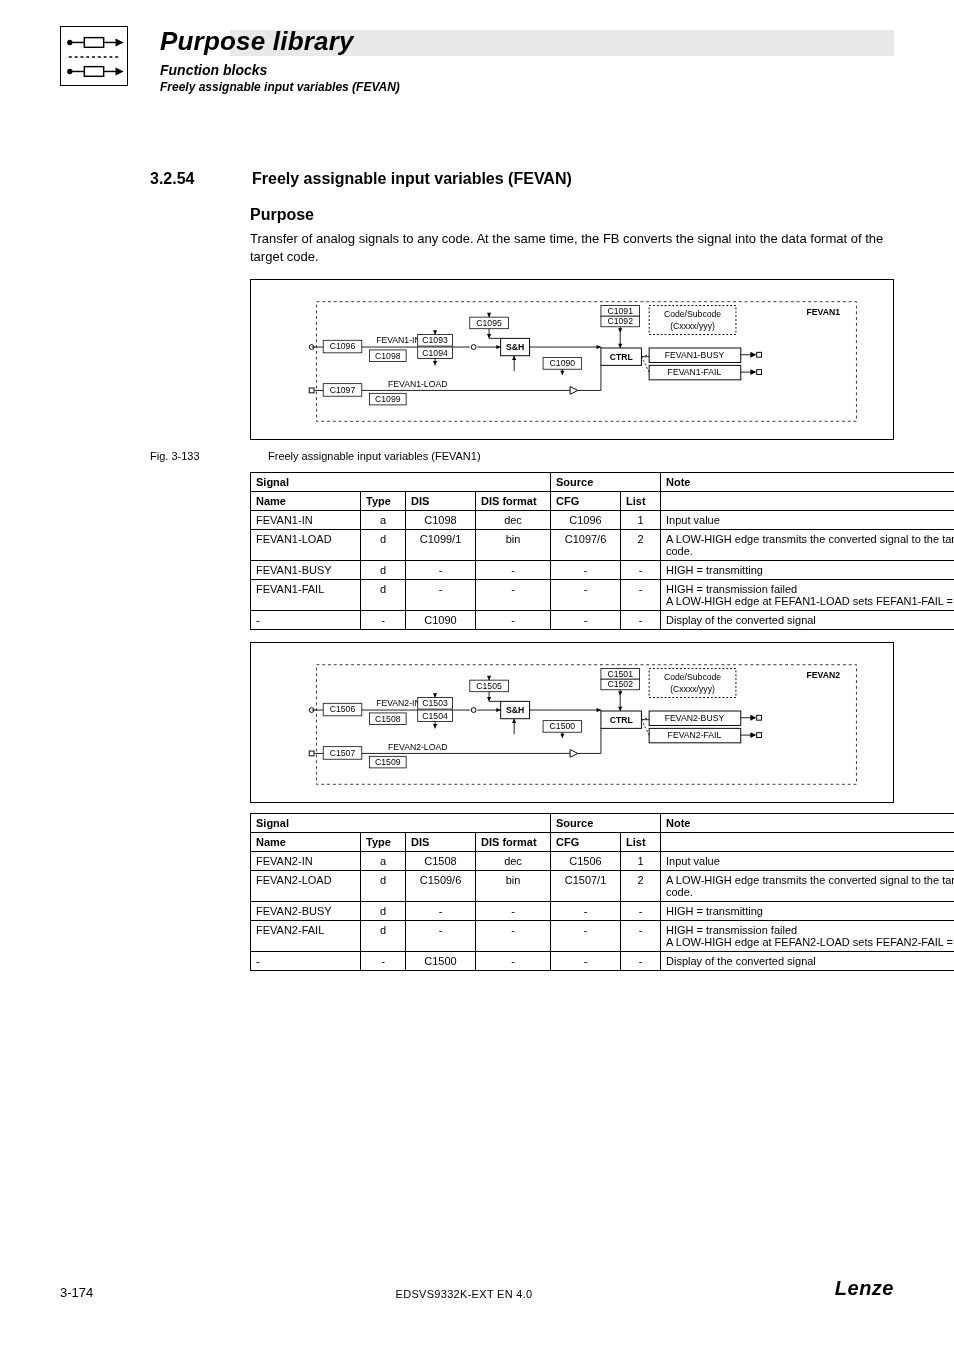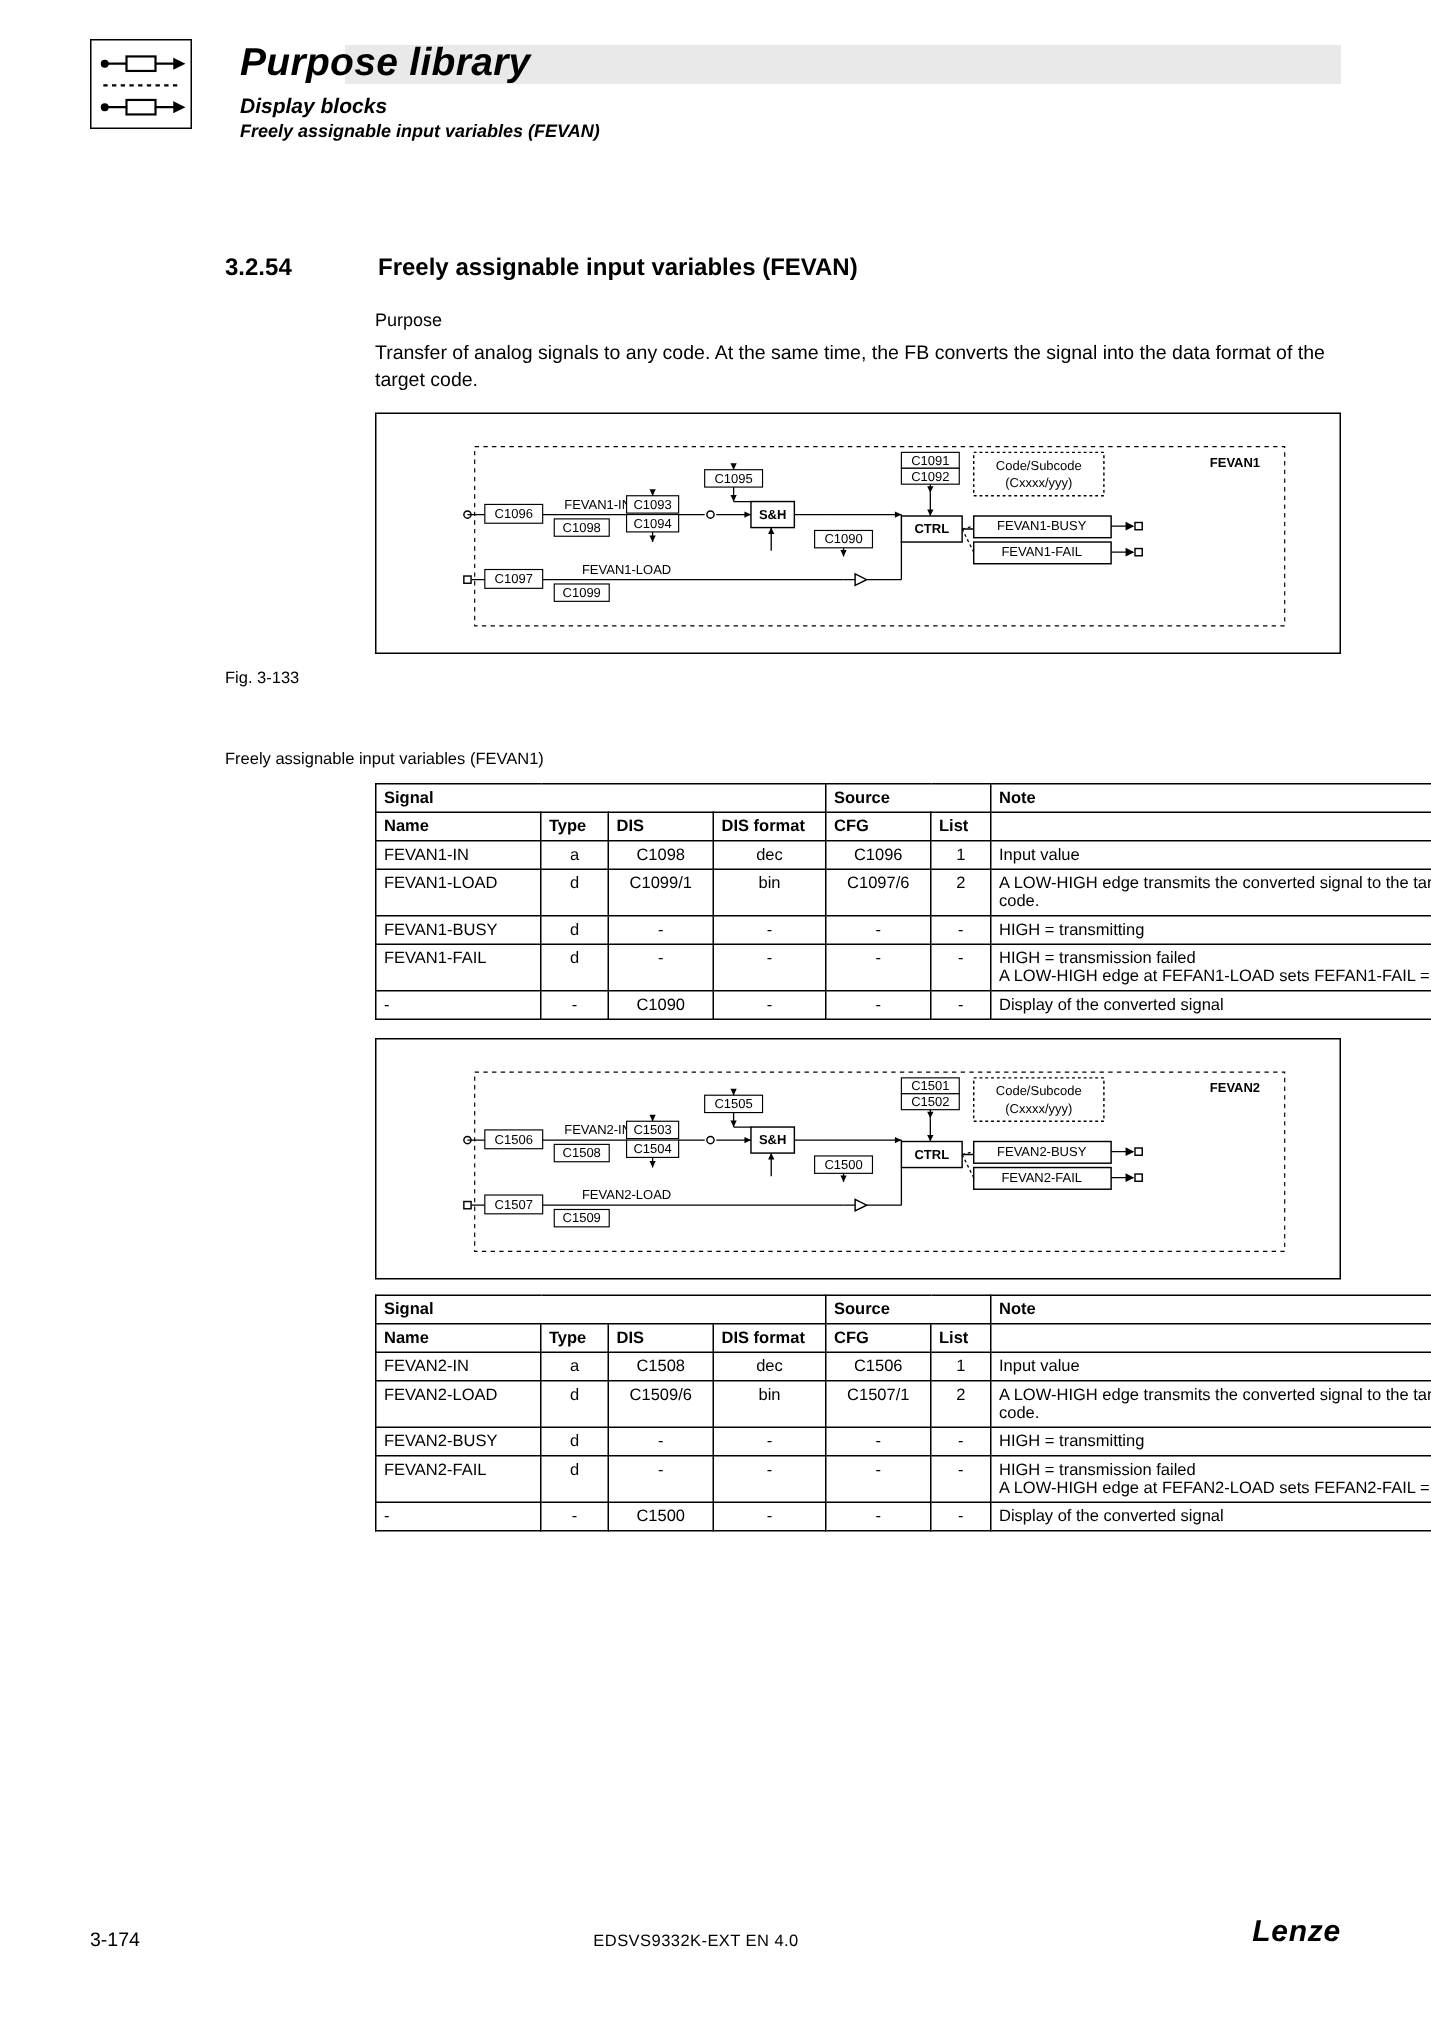--- a/index.html
+++ b/index.html
@@ -53,32 +53,32 @@
   .content { margin-top: 140px; margin-left: 100px; }
 
   .sec-row { display: flex; gap: 24px; align-items: flex-start; }
   .sec-num { width: 78px; font-size: 16px; font-weight: 700; }
   .sec-title { font-size: 16px; font-weight: 700; }
 
   .purpose {
     margin-left: 100px;
     margin-top: 18px;
   }
-  .purpose h4 { margin: 0 0 6px 0; font-size: 12px; font-weight: 400; }
+  .purpose h4 { margin: 0 0 6px 0; font-size: 16px; font-weight: 700; }
   .purpose p { margin: 0; font-size: 13px; line-height: 1.35; }
 
   
   .diag-wrap {
     margin-left: 100px;
     margin-top: 14px;
     border: 1px solid #000;
     padding: 14px 8px 10px 8px;
   }
   .diag-wrap svg { display: block; margin: 0 auto; }
-  .figcap { margin-left: 0; margin-top: 10px; font-size: 11px; display: flex; gap: 42px; flex-direction: column; }
+  .figcap { margin-left: 0; margin-top: 10px; font-size: 11px; display: flex; gap: 28px; }
   .figcap .lab { width: 90px; }
 
   
   table.sig {
     width: 740px;
     margin-left: 100px;
     margin-top: 10px;
     border-collapse: collapse;
     font-size: 11px;
   }
@@ -115,21 +115,21 @@
         <line x1="8" y1="31" x2="60" y2="31" stroke-dasharray="3,3"></line>
         <circle cx="9" cy="46" r="2" fill="#000"></circle>
         <line x1="11" y1="46" x2="24" y2="46"></line>
         <rect x="24" y="41" width="20" height="10"></rect>
         <line x1="44" y1="46" x2="57" y2="46"></line>
         <polygon points="57,43 63,46 57,49" fill="#000"></polygon>
       </g>
     </svg>
   </div>
   <div class="hdr-title">Purpose library</div>
-  <div class="hdr-sub1">Display blocks</div>
+  <div class="hdr-sub1">Function blocks</div>
   <div class="hdr-sub2">Freely assignable input variables (FEVAN)</div>
 
   <div class="content">
     <div class="sec-row">
       <div class="sec-num">3.2.54</div>
       <div class="sec-title">Freely assignable input variables (FEVAN)</div>
     </div>
 
     <div class="purpose">
       <h4>Purpose</h4>

